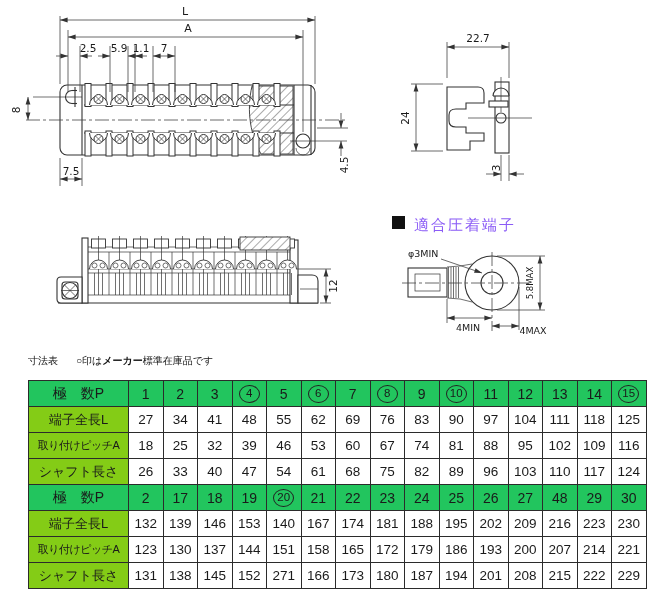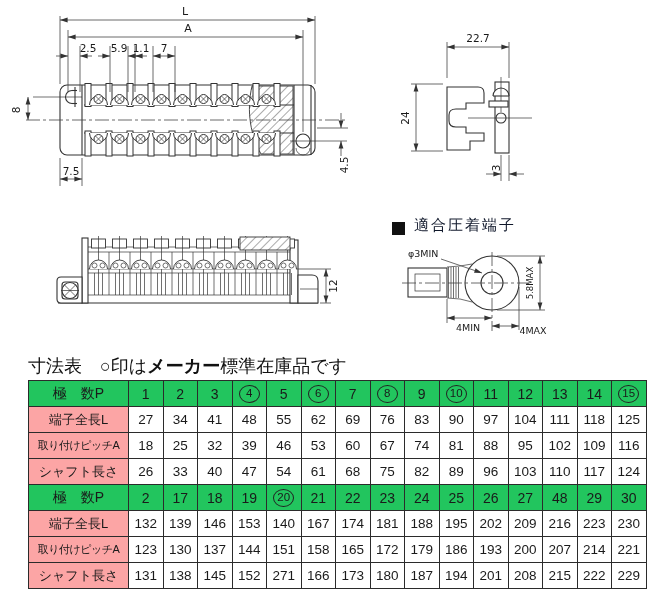--- a/index.html
+++ b/index.html
@@ -6,30 +6,30 @@
   .canvas{position:relative;width:649px;height:600px;background:#fff;overflow:hidden;
           font-family:"Liberation Sans","DejaVu Sans",sans-serif;color:#1a1a1a;}
   .abs{position:absolute;}
   svg text{font-family:"DejaVu Sans","Liberation Sans",sans-serif;fill:#1a1a1a;}
   .ln{stroke:#333;stroke-width:1.1;fill:none;}
   .lnw{stroke:#333;stroke-width:1.1;fill:#fff;}
   .dim{stroke:#444;stroke-width:0.8;fill:none;}
   .cl{stroke:#444;stroke-width:0.8;fill:none;stroke-dasharray:14 3 3 3;}
   .thin{stroke:#333;stroke-width:0.7;fill:none;}
   
-  .crimp-head{display:flex;align-items:flex-end;gap:9px;font-size:15px;letter-spacing:2px;color:#0f172a;}
+  .crimp-head{display:flex;align-items:flex-start;gap:9px;font-size:15px;letter-spacing:2px;color:#8b5cf6;}
   .crimp-head .sq{width:13px;height:13px;background:#111;display:inline-block;}
   
-  .tbl-title{font-size:18px;color:#111;white-space:nowrap;}
+  .tbl-title{font-size:10px;color:#111;white-space:nowrap;}
   .tbl-title .lead{margin-right:18px;}
   .tbl-title b{font-weight:bold;}
   table.dim-table{border-collapse:collapse;table-layout:fixed;width:618px;}
   table.dim-table td{border:1px solid #2b2b2b;height:25px;text-align:center;
       font-size:13.5px;padding:0;overflow:hidden;white-space:nowrap;}
-  table.dim-table td.lbl{background:#fca5a5;font-size:13px;}
+  table.dim-table td.lbl{background:#84cc16;font-size:13px;}
   table.dim-table td.lbl.small{font-size:11px;letter-spacing:-0.5px;margin-left:20px;}
   table.dim-table tr.hdr td{background:#22c55e;font-size:14px;}
   .circ{display:inline-flex;align-items:center;justify-content:center;
         min-width:15px;height:16px;padding:0 2px;border:1.2px solid #222;
         border-radius:50%;font-size:11.5px;line-height:1;}
 </style>
 </head>
 <body>
 
 <div class="canvas">

